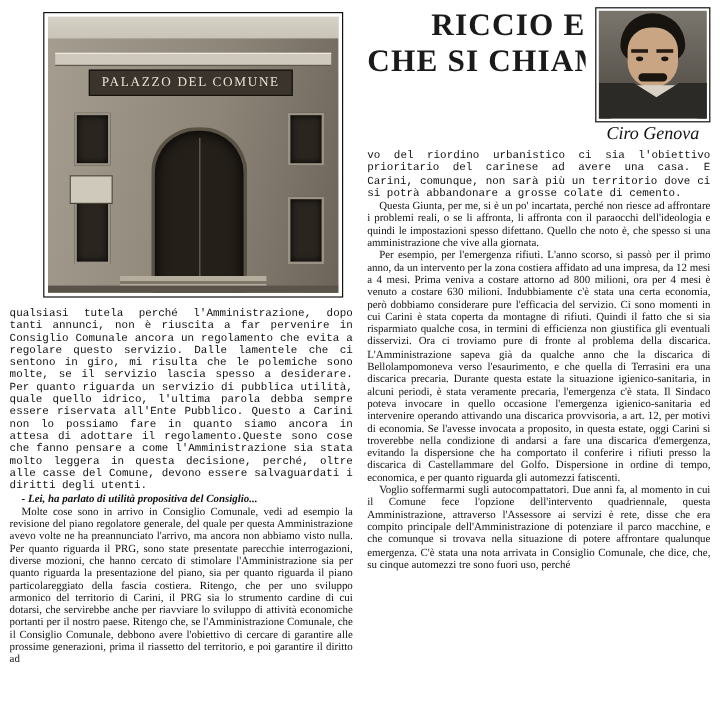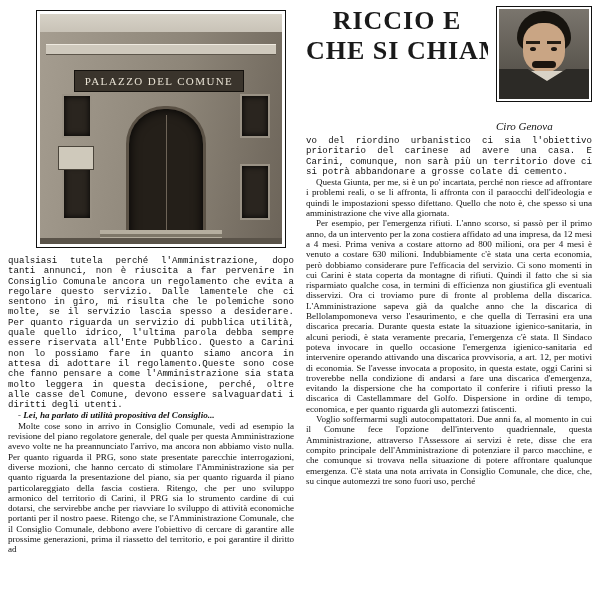--- a/index.html
+++ b/index.html
@@ -61,21 +61,21 @@
   .photo .cornice {
     position: absolute;
     top: 30px; left: 6px; right: 6px;
     height: 9px;
     background: #cfc9bd;
     border-top: 1px solid #efeae0;
     border-bottom: 1px solid #5d564b;
   }
   .photo .sign {
     position: absolute;
-    top: 56px; left: 34px;
+    top: 44px; left: 34px;
     width: 168px; height: 20px;
     background: #3a342c;
     border: 1px solid #15120e;
     color: #e8e2d4;
     font-family: "Liberation Serif", serif;
     font-size: 11px;
     letter-spacing: 1.4px;
     text-align: center;
     line-height: 20px;
     white-space: nowrap;
@@ -207,33 +207,33 @@
   .portrait .jacket {
     position: absolute;
     left: 0; bottom: 0;
     width: 96px; height: 30px;
     background: #2c2a26;
     clip-path: polygon(0 0, 30% 0, 50% 40%, 70% 0, 100% 0, 100% 100%, 0 100%);
   }
   .caption {
     font-family: "Liberation Serif", serif;
     font-style: italic;
-    font-size: 11px;
-    text-align: left;
-    margin-top: 18px;
+    font-size: 15px;
+    text-align: center;
+    margin-top: 2px;
   }
   
   .headline {
     font-family: "Liberation Serif", serif;
     font-weight: bold;
     font-size: 26px;
     letter-spacing: 1px;
     color: #1a1a1a;
     line-height: 1.15;
-    text-align: center;
+    text-align: right;
     overflow: hidden;
     height: 86px;
     margin: 0 0 2px 0;
   }
   .headline div { white-space: nowrap; }
   
   .body-text p {
     margin: 0 0 0 0;
     font-size: 9.1px;
     line-height: 10.3px;

